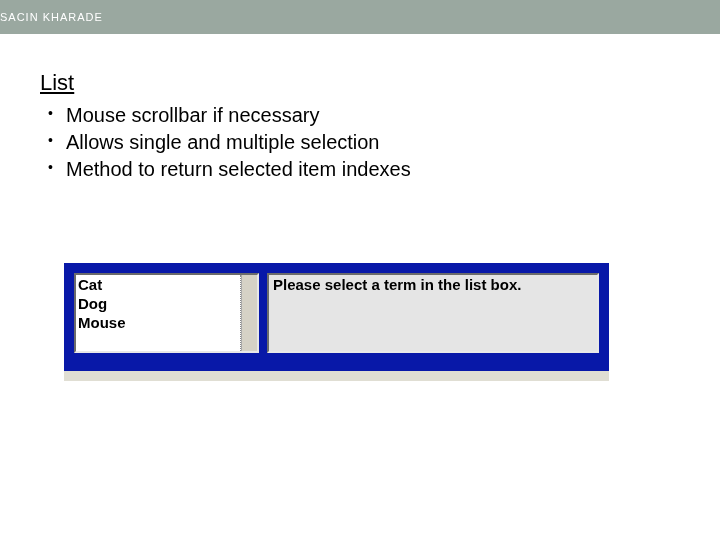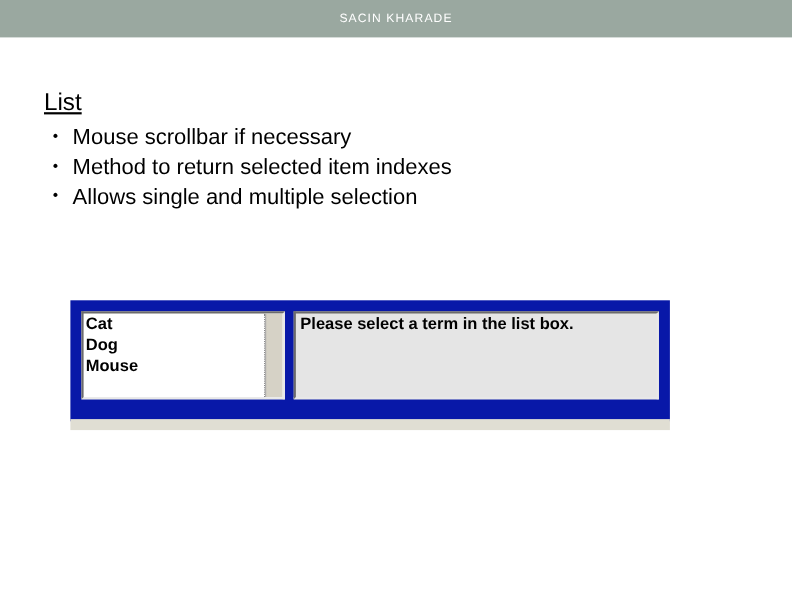--- a/index.html
+++ b/index.html
@@ -9,29 +9,29 @@
     background: #ffffff;
     font-family: Arial, Helvetica, sans-serif;
     overflow: hidden;
   }
   .header-bar {
     width: 100%;
     height: 34px;
     background: #9aa8a0;
     display: flex;
     align-items: center;
-    justify-content: center;
+    justify-content: flex-start;
   }
   .header-text {
     color: #ffffff;
     font-size: 11px;
     letter-spacing: 1px;
   }
   .content {
-    padding: 46px 40px 0 40px;
+    padding: 36px 40px 0 40px;
   }
   .heading {
     font-size: 22px;
     text-decoration: underline;
     font-weight: normal;
     margin-bottom: 6px;
   }
   .bullets {
     list-style: none;
     padding-left: 26px;
@@ -120,22 +120,22 @@
 <body>
 
 <div class="header-bar">
   <span class="header-text">SACIN KHARADE</span>
 </div>
 
 <div class="content">
   <div class="heading">List</div>
   <ul class="bullets">
     <li>Mouse scrollbar if necessary</li>
+    <li>Allows single and multiple selection</li>
     <li>Method to return selected item indexes</li>
-    <li>Allows single and multiple selection</li>
   </ul>
 
   <div class="widget-area">
     <div class="blue-panel">
       <div class="listbox">
         <div class="list-items">
           <div>Cat</div>
           <div>Dog</div>
           <div>Mouse</div>
         </div>

